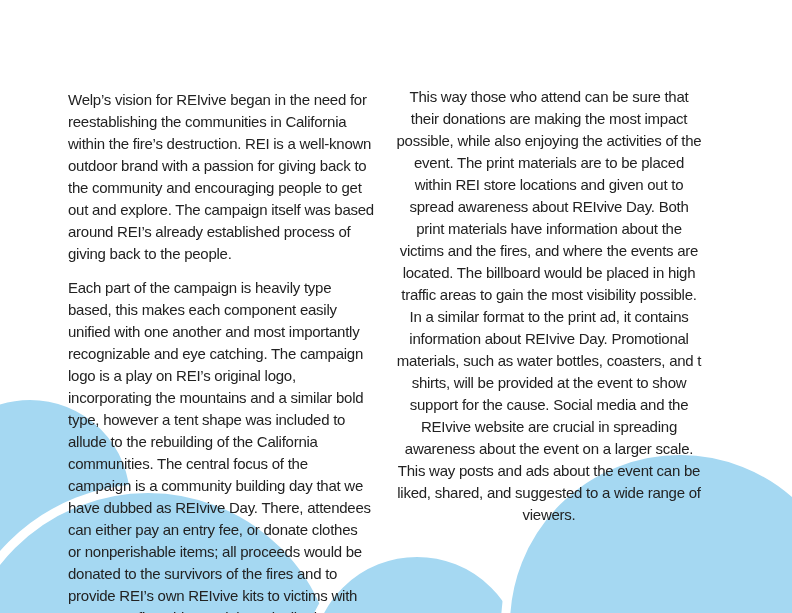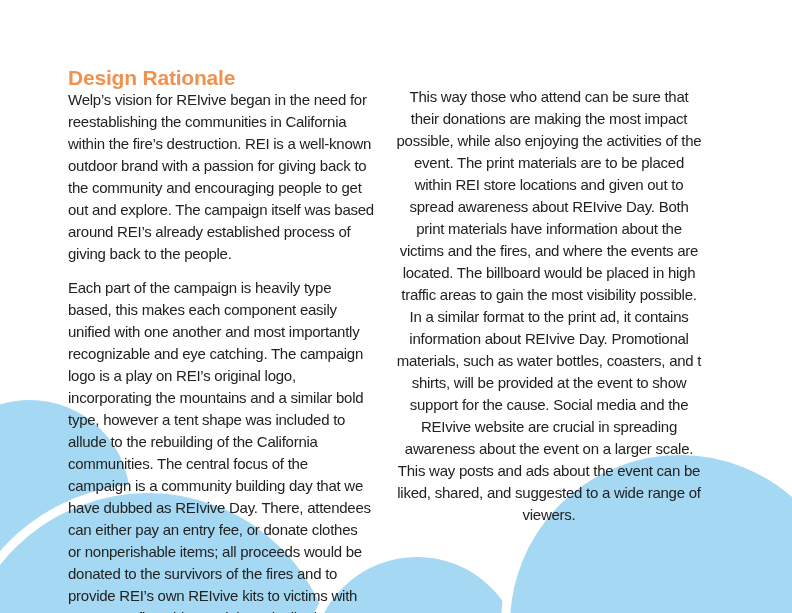--- a/index.html
+++ b/index.html
@@ -54,21 +54,20 @@
   .hill-1 { left: -79px; top: 391px; width: 218px; height: 218px; z-index: 1; }
   .hill-2 { left: -49px; top: 484px; width: 394px; height: 394px; z-index: 2; }
   .hill-3 { left: 303px; top: 548px; width: 228px; height: 228px; z-index: 3; }
   .hill-4 { left: 501px; top: 446px; width: 358px; height: 358px; z-index: 4; }
 </style>
 </head>
 <body>
 
 <div class="page" style="--accent: #f0924e; --hill: #a5d8f2; --hill-outline: #ffffff; --ink: #222222; background: rgb(255, 255, 255);">
 
-  <h1 class="page-title">Design Rationale</h1>
 
   <div class="column column-left">
     <p>Welp’s vision for REIvive began in the need for reestablishing the communities in California within the fire’s destruction. REI is a well-known outdoor brand with a passion for giving back to the community and encouraging people to get out and explore. The campaign itself was based around REI’s already established process of giving back to the people.</p>
     <p>Each part of the campaign is heavily type based, this makes each component easily unified with one another and most importantly recognizable and eye catching. The campaign logo is a play on REI’s original logo, incorporating the mountains and a similar bold type, however a tent shape was included to allude to the rebuilding of the California communities. The central focus of the campaign is a community building day that we have dubbed as REIvive Day. There, attendees can either pay an entry fee, or donate clothes or nonperishable items; all proceeds would be donated to the survivors of the fires and to provide REI’s own REIvive kits to victims with necessary first aid materials and toiletries.</p>
   </div>
 
   <div class="column column-right">
     <p>This way those who attend can be sure that their donations are making the most impact possible, while also enjoying the activities of the event. The print materials are to be placed within REI store locations and given out to spread awareness about REIvive Day. Both print materials have information about the victims and the fires, and where the events are located. The billboard would be placed in high traffic areas to gain the most visibility possible. In a similar format to the print ad, it contains information about REIvive Day. Promotional materials, such as water bottles, coasters, and t shirts, will be provided at the event to show support for the cause. Social media and the REIvive website are crucial in spreading awareness about the event on a larger scale. This way posts and ads about the event can be liked, shared, and suggested to a wide range of viewers.</p>
   </div>
 

